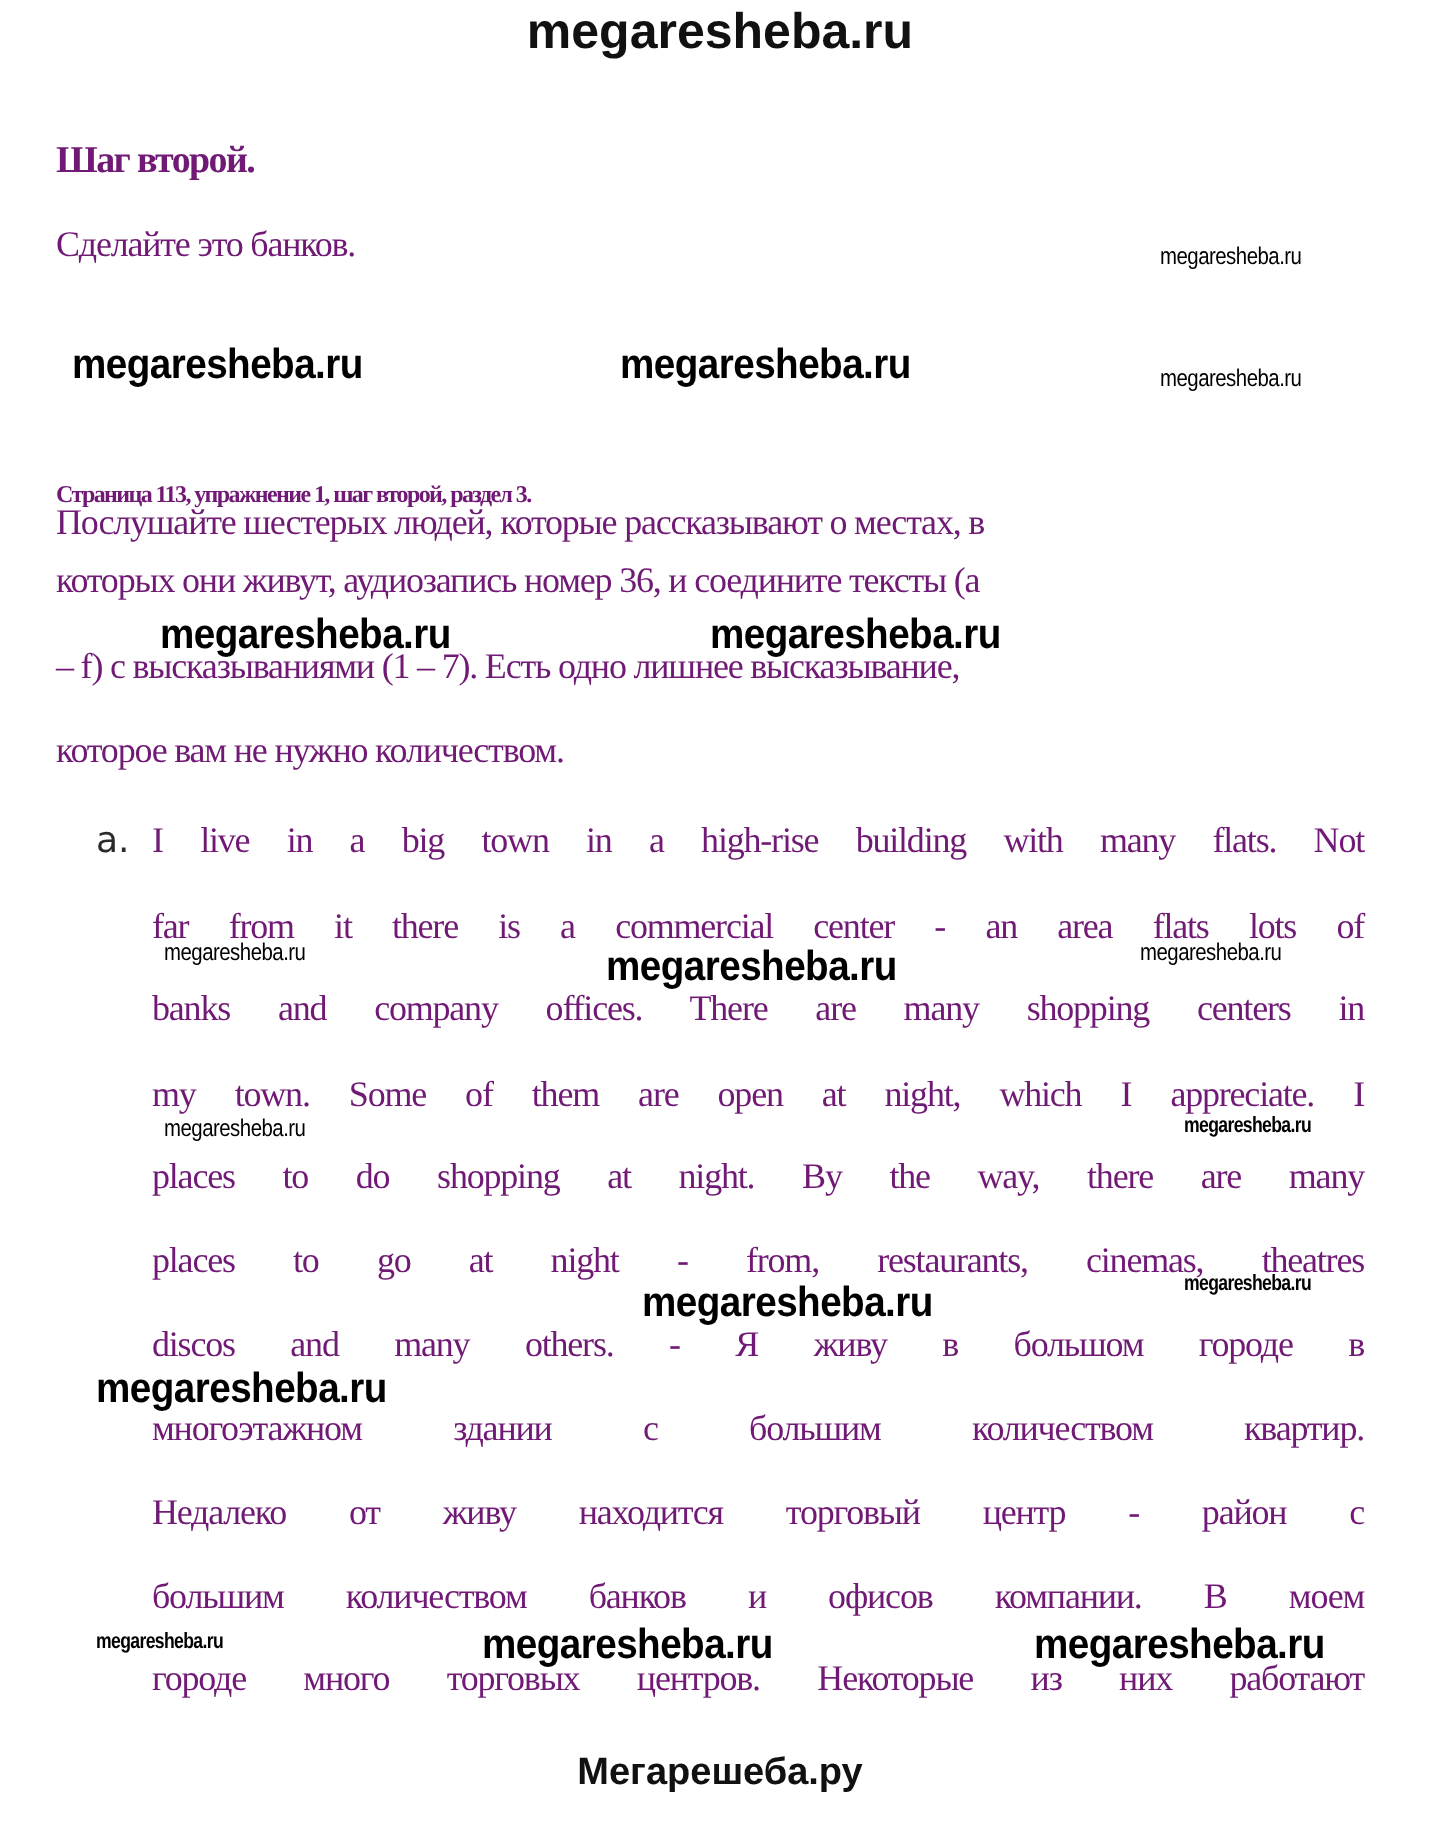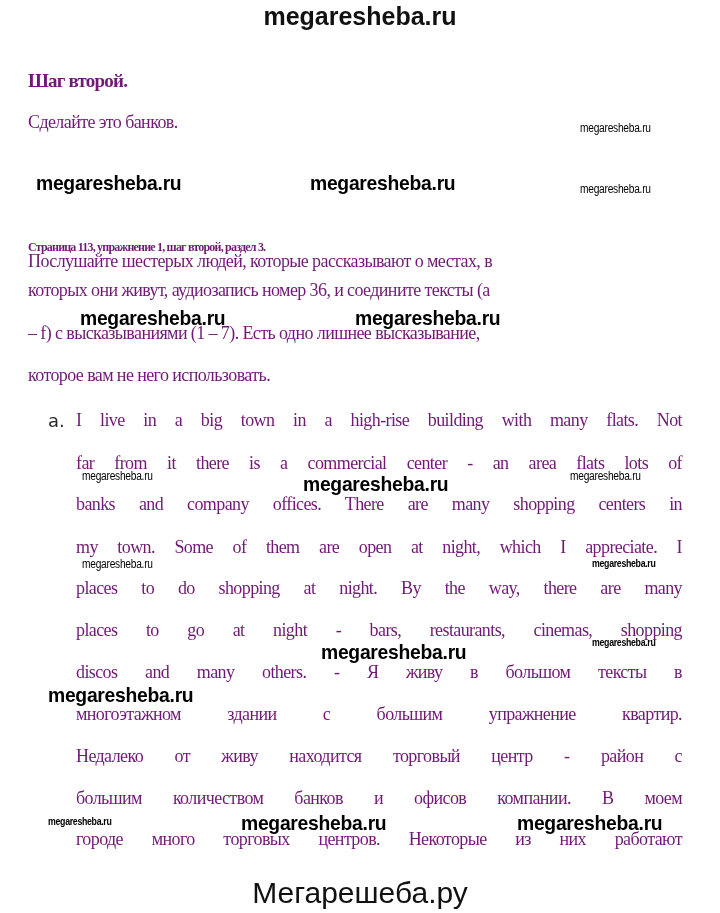--- a/index.html
+++ b/index.html
@@ -26,22 +26,22 @@
       font-size: 25px;
       color: #111111;
     }
     .site-footer {
       position: absolute;
       top: 876px;
       left: 0;
       width: 720px;
       text-align: center;
       font-family: "Liberation Sans", sans-serif;
-      font-weight: normal;
-      font-size: 30px;
+      font-weight: bold;
+      font-size: 19px;
       color: #111111;
     }
     .text {
       position: absolute;
       font-family: Liberation Serif, serif;
       font-size: 18px;
       color: #701a75;
       white-space: nowrap;
       letter-spacing: -0.6px;
     }
@@ -93,31 +93,31 @@
 <div class="site-header">megaresheba.ru</div>
 
 <div class="text bold" style="left:28px; top:70px; font-size:19px;">Шаг второй.</div>
 <div class="text" style="left:28px; top:112px;">Сделайте это банков.</div>
 
 <div class="text bold" style="left:28px; top:196px; font-size:12px;margin-top:44px;">Страница 113, упражнение 1, шаг второй, раздел 3.</div>
 
 <div class="text" style="left:28px; top:239px;margin-top:12px;">Послушайте шестерых людей, которые рассказывают о местах, в</div>
 <div class="text" style="left:28px; top:280px;">которых они живут, аудиозапись номер 36, и соедините тексты (а</div>
 <div class="text" style="left:28px; top:323px;">– f) с высказываниями (1 – 7). Есть одно лишнее высказывание,</div>
-<div class="text" style="left:28px; top:365px;">которое вам не него использовать.</div>
+<div class="text" style="left:28px; top:365px;">которое вам не нужно количеством.</div>
 
 <div class="list-marker" style="top:410px;">a.</div>
 <div class="text just" style="top:410px;">I live in a big town in a high-rise building with many flats. Not</div>
 <div class="text just" style="top:453px;">far from it there is a commercial center - an area flats lots of</div>
 <div class="text just" style="top:494px;">banks and company offices. There are many shopping centers in</div>
 <div class="text just" style="top:537px;">my town. Some of them are open at night, which I appreciate. I</div>
 <div class="text just" style="top:578px;">places to do shopping at night. By the way, there are many</div>
-<div class="text just" style="top:620px;">places to go at night - bars, restaurants, cinemas, shopping</div>
-<div class="text just" style="top:662px;">discos and many others. - Я живу в большом тексты в</div>
-<div class="text just" style="top:704px;">многоэтажном здании с большим упражнение квартир.</div>
+<div class="text just" style="top:620px;">places to go at night - from, restaurants, cinemas, theatres</div>
+<div class="text just" style="top:662px;">discos and many others. - Я живу в большом городе в</div>
+<div class="text just" style="top:704px;">многоэтажном здании с большим количеством квартир.</div>
 <div class="text just" style="top:746px;">Недалеко от живу находится торговый центр - район с</div>
 <div class="text just" style="top:788px;">большим количеством банков и офисов компании. В моем</div>
 <div class="text just" style="top:829px;">городе много торговых центров. Некоторые из них работают</div>
 
 <div class="wm wm-small" style="left:580px; top:121px;">megaresheba.ru</div>
 
 <div class="wm wm-big" style="left:36px; top:171px;">megaresheba.ru</div>
 <div class="wm wm-big" style="left:310px; top:171px;">megaresheba.ru</div>
 <div class="wm wm-small" style="left:580px; top:182px;">megaresheba.ru</div>
 

